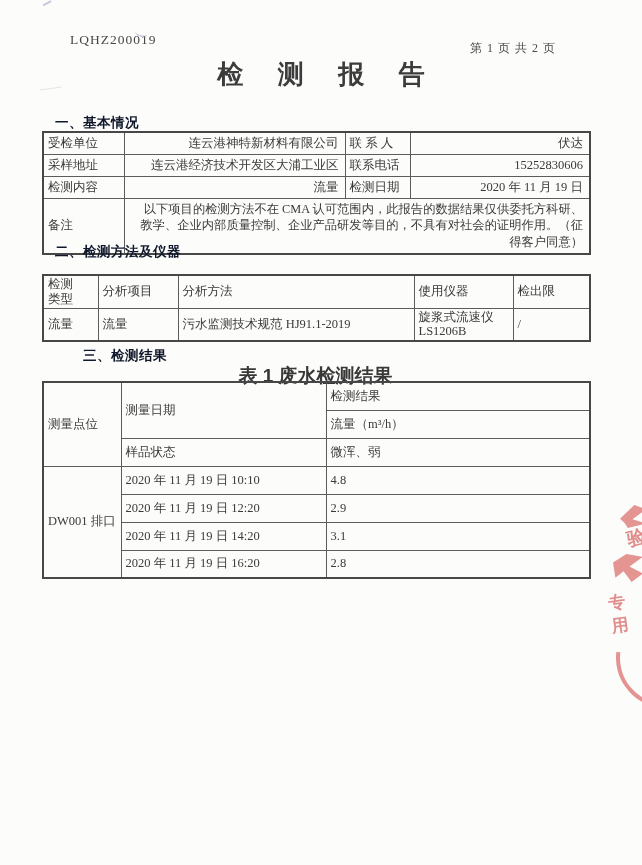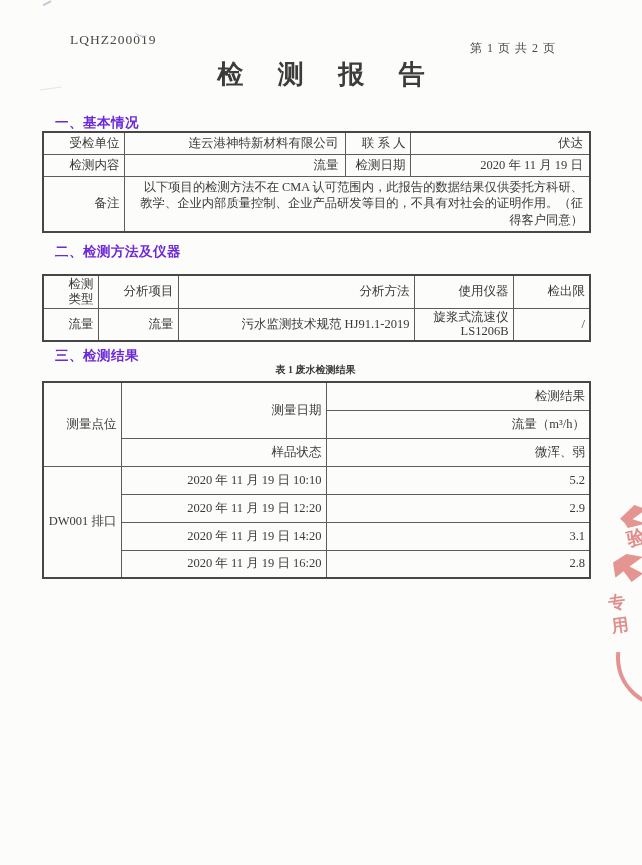--- a/index.html
+++ b/index.html
@@ -24,40 +24,40 @@
   .doc-title {
     position:absolute; top:57px; left:0; width:642px;
     text-align:center;
     font-size:26px; font-weight:bold; letter-spacing:14px;
     text-indent:14px; color:#3c3c3c;
   }
   
   .sec-heading {
     position:absolute; left:55px;
     font-family:"Liberation Sans", sans-serif;
-    font-size:13.5px; font-weight:bold; color:#6d28d9;
+    font-size:13.5px; font-weight:bold; color:#0f172a;
     letter-spacing:0.5px;
   }
   .sec1 { top:114px; }
   .sec2 { top:243px; }
-  .sec3 { top:347px; }
+  .sec3 { top:347px;margin-left:28px; }
   .table-title {
     position:absolute; top:363px; left:42px; width:547px;
     text-align:center;
-    font-family:Liberation Serif, serif;
-    font-size:10px; font-weight:bold; color:#383838;
+    font-family:Liberation Sans, sans-serif;
+    font-size:19px; font-weight:bold; color:#383838;
   }
   
   table {
     border-collapse:collapse; table-layout:fixed;
     border:2px solid #474747;
   }
   td {
     border:1px solid #5c5c5c;
-    text-align:right; vertical-align:middle;
+    text-align:left; vertical-align:middle;
     font-size:12.5px; color:#3a3a3a;
     padding:1px 4px;
     overflow:hidden;
   }
   .left { text-align:right; padding-left:9px; padding-right:6px; }
   .pre  { white-space:pre-line; line-height:1.18; }
 
   .t1 { position:absolute; top:131px; left:42px; width:547px; }
   .t1 tr { height:22px; }
   .t1 tr.remark-row { height:38px; }
@@ -124,20 +124,26 @@
         <col style="width:221px">
         <col style="width:65px">
         <col style="width:180px">
       </colgroup>
     <tbody>
         <tr>
       <td>受检单位</td>
       <td class="left">连云港神特新材料有限公司</td>
       <td>联 系 人</td>
       <td class="left">伏达</td>
+    </tr>
+    <tr>
+      <td>采样地址</td>
+      <td class="left">连云港经济技术开发区大浦工业区</td>
+      <td>联系电话</td>
+      <td class="left">15252830606</td>
     </tr>
     <tr>
       <td>检测内容</td>
       <td class="left">流量</td>
       <td>检测日期</td>
       <td class="left">2020 年 11 月 19 日</td>
     </tr>
     <tr class="remark-row">
       <td>备注</td>
       <td class="left remark-text" colspan="3">以下项目的检测方法不在 CMA 认可范围内，此报告的数据结果仅供委托方科研、教学、企业内部质量控制、企业产品研发等目的，不具有对社会的证明作用。（征得客户同意）</td>
@@ -193,21 +199,21 @@
     <tr>
       <td>流量（m³/h）</td>
     </tr>
     <tr>
       <td>样品状态</td>
       <td>微浑、弱</td>
     </tr>
     <tr>
       <td rowspan="4">DW001 排口</td>
       <td>2020 年 11 月 19 日 10:10</td>
-      <td>5.2</td>
+      <td>4.8</td>
     </tr>
     <tr>
       <td>2020 年 11 月 19 日 12:20</td>
       <td>2.9</td>
     </tr>
     <tr>
       <td>2020 年 11 月 19 日 14:20</td>
       <td>3.1</td>
     </tr>
     <tr>

